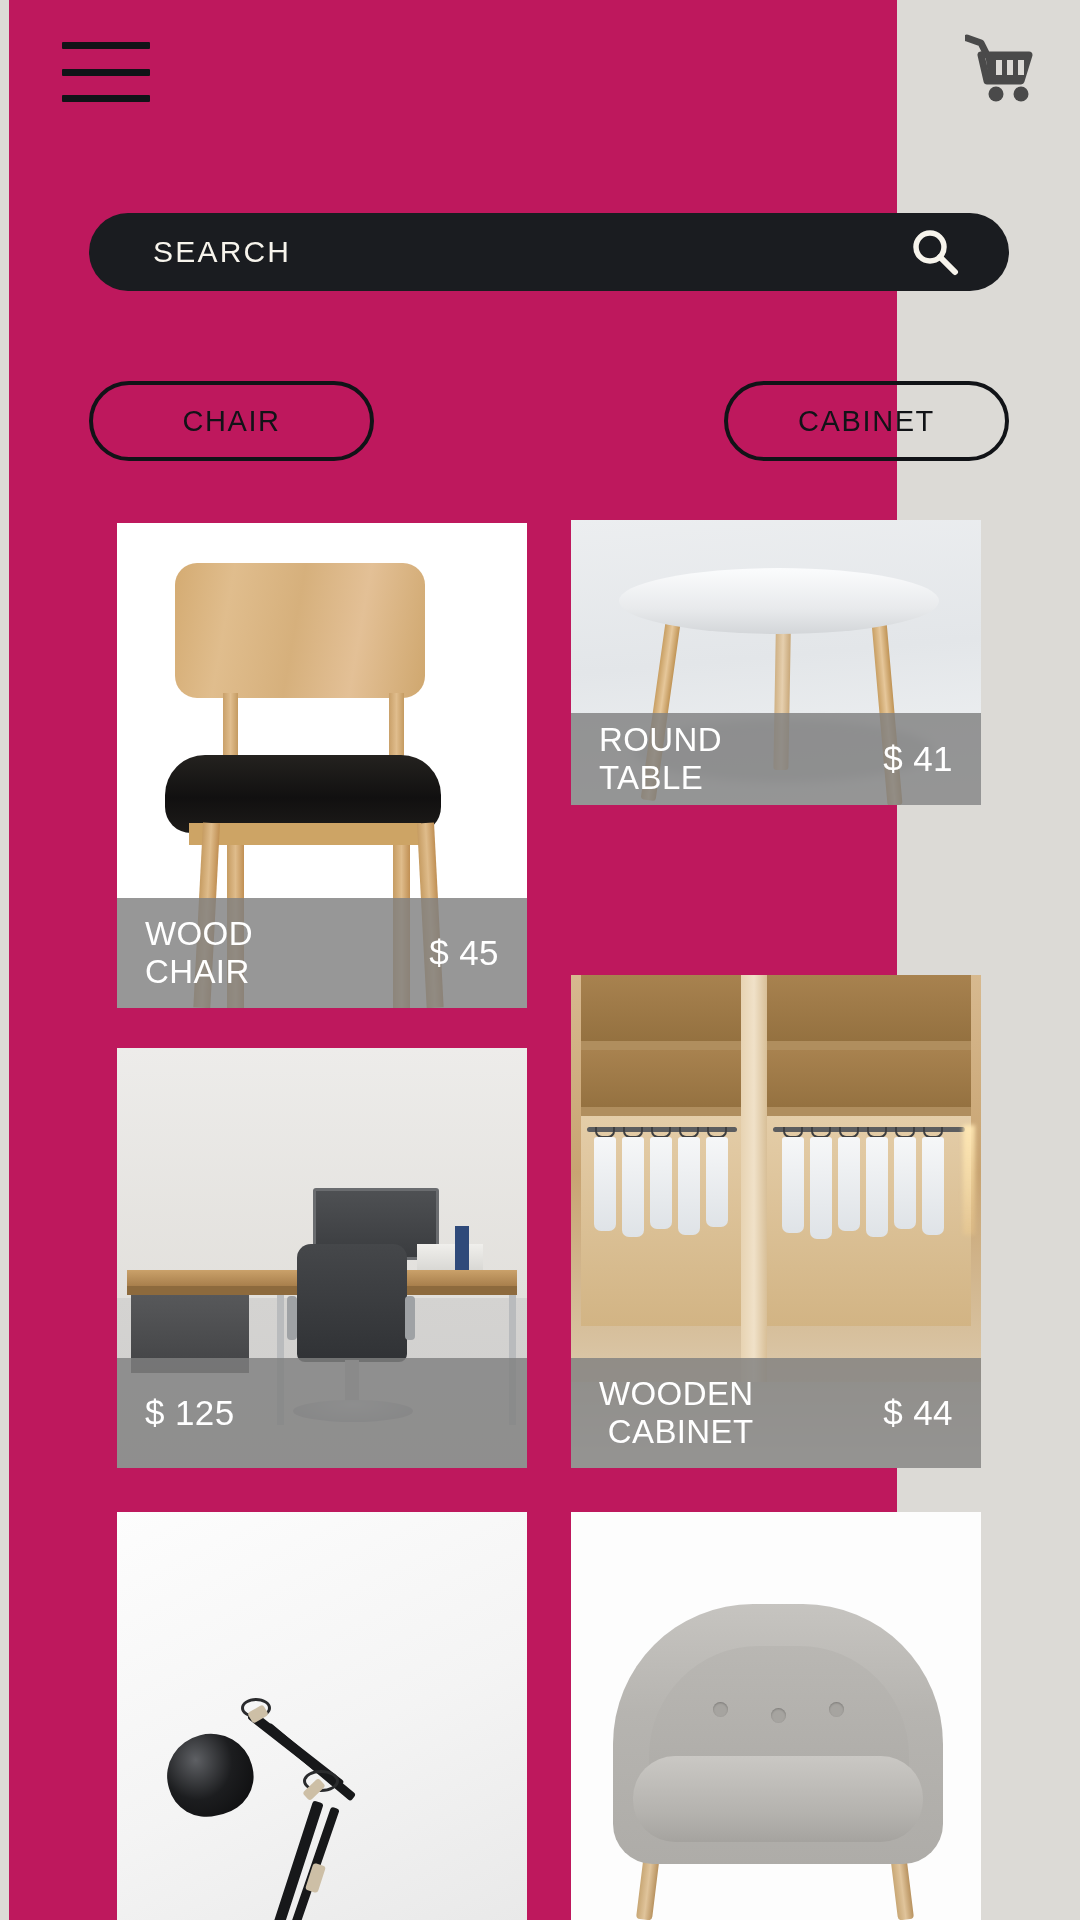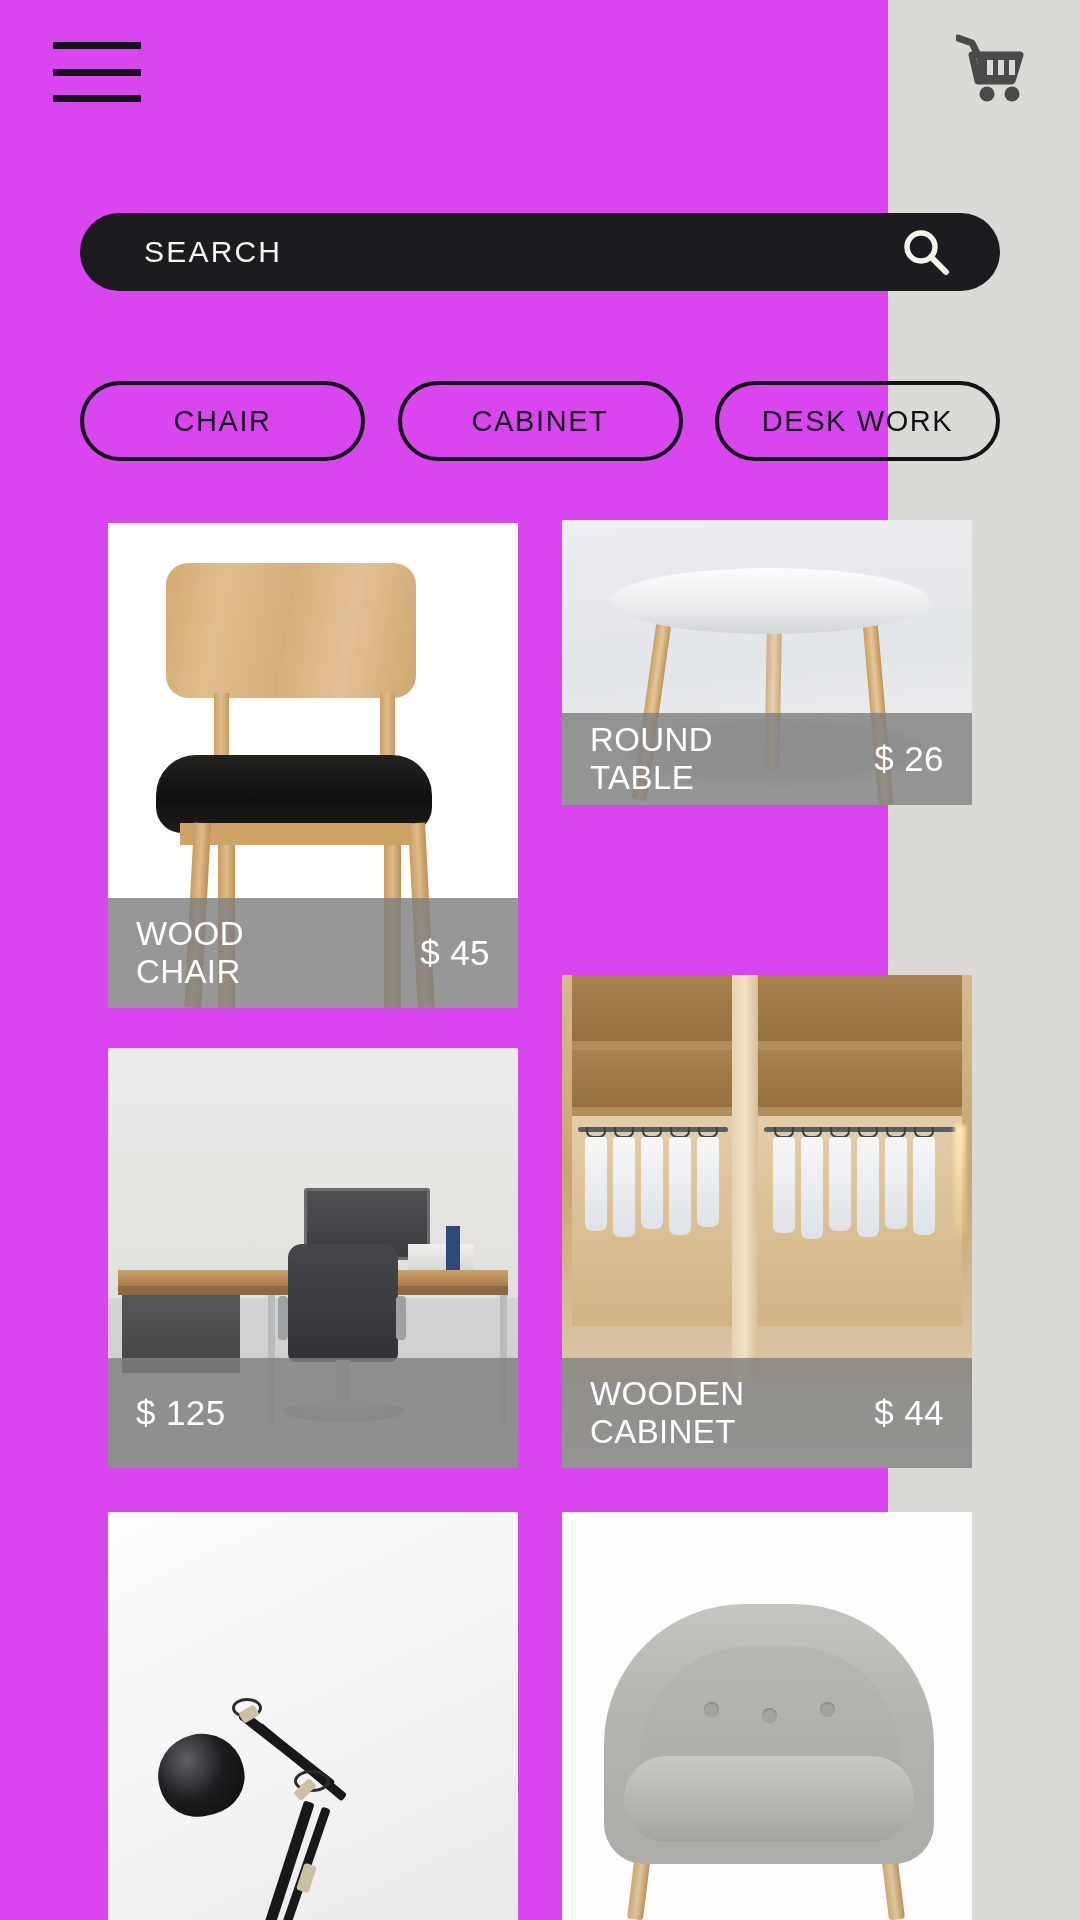--- a/index.html
+++ b/index.html
@@ -2,21 +2,21 @@
 <html><head>
 <meta charset="utf-8">
 <style>
   * { box-sizing: border-box; margin: 0; padding: 0; }
   html, body {
     width: 1080px; height: 1920px;
     background: #dcdad6;
     font-family: "Liberation Sans", sans-serif;
     overflow: hidden;
   }
-  .screen { position: relative; width: 888px; height: 1920px; background: #d946ef; }
+  .screen { position: relative; width: 888px; height: 1920px; background: #be185d; margin-left: 9px; }
 
   
   .header { position: absolute; top: 0; left: 0; width: 1080px; height: 160px; }
   .hamburger {
     position: absolute; left: 53px; top: 42px;
     width: 88px; height: 60px;
     display: flex; flex-direction: column; justify-content: space-between;
     cursor: pointer;
   }
   .hamburger span { display: block; width: 88px; height: 7px; background: #111317; border-radius: 1px; }
@@ -75,21 +75,21 @@
   }
 
   
   #card-wood-chair   { left: 108px; top: 523px;  width: 410px; height: 485px; text-decoration: underline; }
   #card-wood-chair   .label-band { height: 110px; }
   #card-round-table  { left: 562px; top: 520px;  width: 410px; height: 285px; padding-left: 48px; }
   #card-round-table  .label-band { height: 92px; }
   #card-set-desk     { left: 108px; top: 1048px; width: 410px; height: 420px; }
   #card-set-desk     .label-band { height: 110px; }
   #card-wooden-cab   { left: 562px; top: 975px;  width: 410px; height: 493px; }
-  #card-wooden-cab   .label-band { height: 110px; }
+  #card-wooden-cab   .label-band { height: 110px; text-align: right; }
   #card-desk-lamp    { left: 108px; top: 1512px; width: 410px; height: 408px; }
   #card-armchair     { left: 562px; top: 1512px; width: 410px; height: 408px; }
 
   
   .ph { position: absolute; inset: 0; }
 
   
   .bg-white { background: #ffffff; }
   .chair-back {
     position: absolute; left: 58px; top: 40px; width: 250px; height: 135px;
@@ -235,23 +235,20 @@
     </span>
   </div>
 
   <div class="pill-row">
     <div class="pill pill-chair">
       <span>CHAIR</span>
     </div>
     <div class="pill pill-cabinet">
       <span>CABINET</span>
     </div>
-    <div class="pill pill-desk">
-      <span>DESK WORK</span>
-    </div>
   </div>
 
   <div class="grid">
 
     <div class="card" id="card-wood-chair">
       <div class="card-photo ph bg-white">
         <div class="chair-back"></div>
         <div class="chair-post l"></div>
         <div class="chair-post r"></div>
         <div class="chair-leg bl"></div>
@@ -277,21 +274,21 @@
         <div class="tbl-leg a"></div>
         <div class="tbl-leg c"></div>
         <div class="tbl-leg b"></div>
         <div class="tbl-top"></div>
       </div>
       <div class="label-band">
         <div class="prod-name">
           <span>ROUND</span><br>
           <span>TABLE</span>
         </div>
-        <div class="prod-price">$ 26</div>
+        <div class="prod-price">$ 41</div>
       </div>
     </div>
 
     <div class="card" id="card-set-desk">
       <div class="card-photo ph">
         <div class="desk-bg"></div>
         <div class="desk-wall"></div>
         <div class="monitor"></div>
         <div class="monitor-stand"></div>
         <div class="books"></div>

